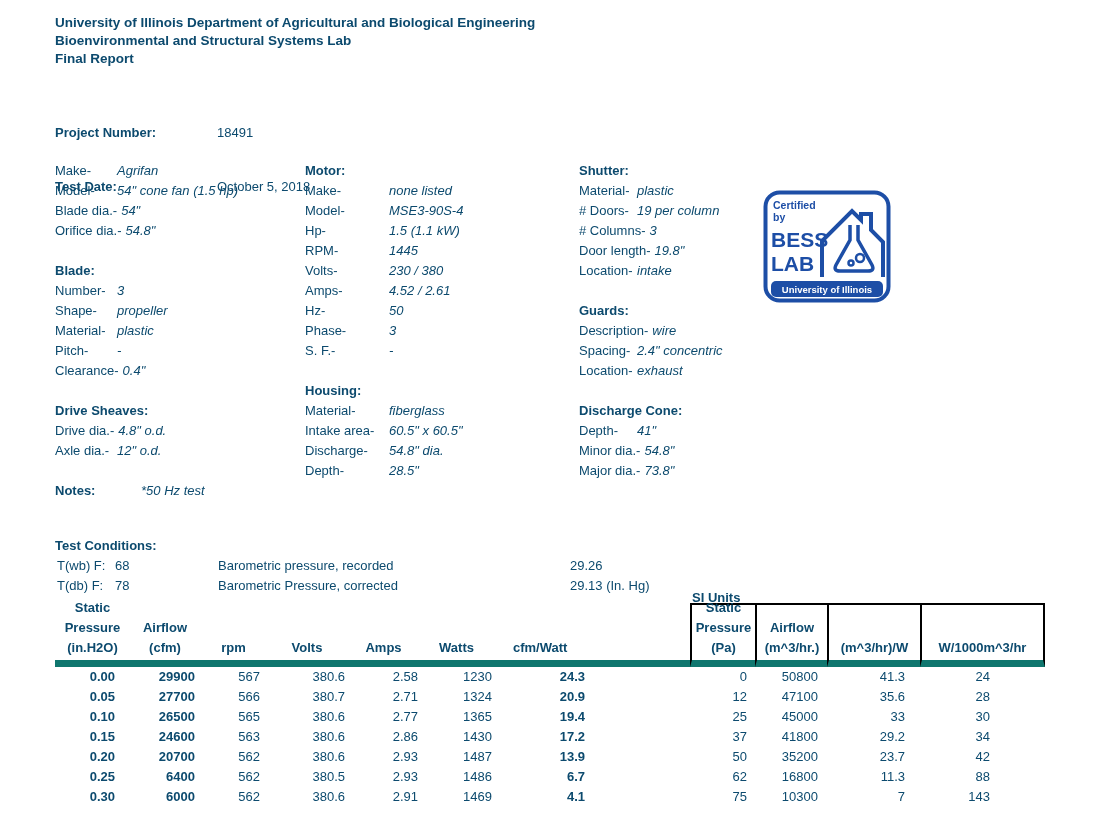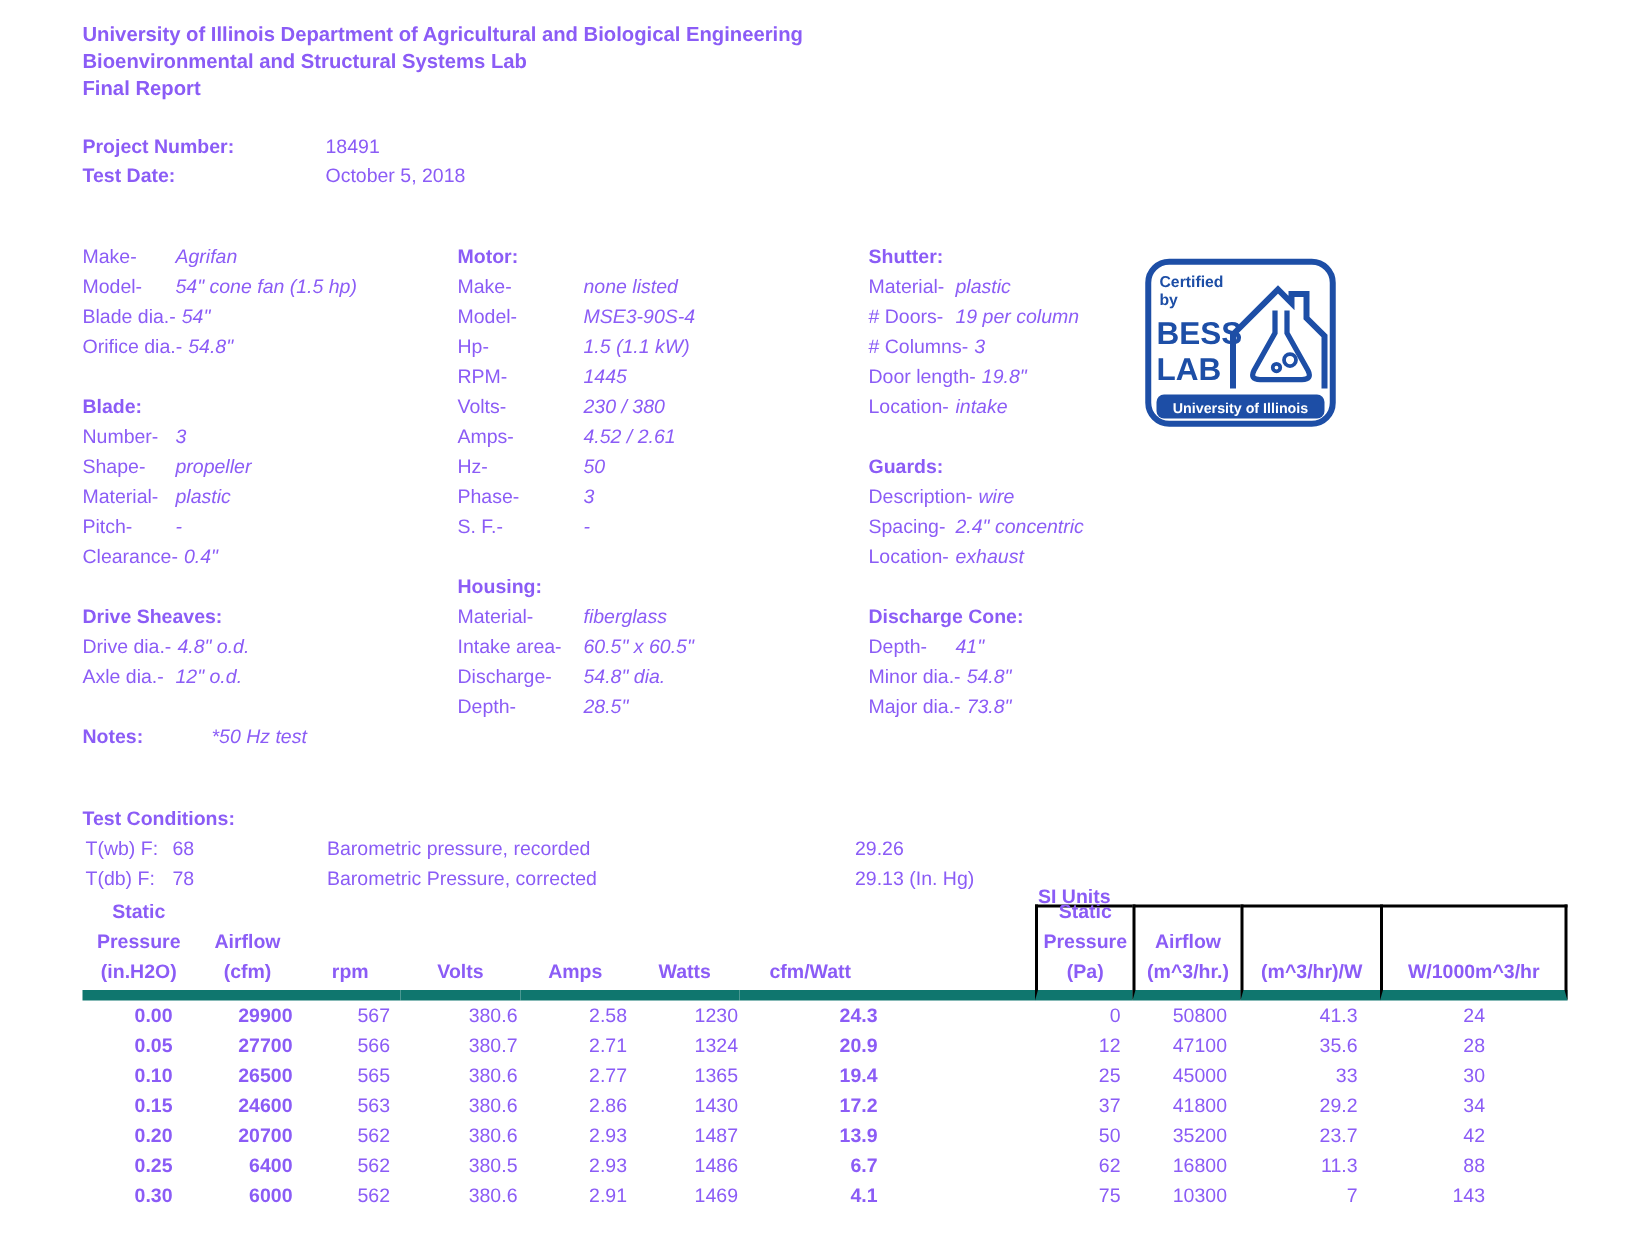--- a/index.html
+++ b/index.html
@@ -1,39 +1,39 @@
 <!DOCTYPE html>
 <html><head>
 <meta charset="utf-8">
 <style>
   * { margin:0; padding:0; box-sizing:border-box; }
   html,body { background:#ffffff; }
   .page {
     position:relative; width:1100px; height:836px; background:#ffffff;
-    font-family:"Liberation Sans", sans-serif; font-size:13px; color:#8b5cf6;
+    font-family:"Liberation Sans", sans-serif; font-size:13px; color:#0c4a6e;
     overflow:hidden;
   }
   .doc-header { position:absolute; left:55px; top:14px; font-weight:bold; font-size:13.5px; line-height:18px; }
   .project { position:absolute; left:55px; top:88px; line-height:19px; }
-  .project-row { display:flex; }
+  .project-row { display:flex;margin-top:35px; }
   .project-label { font-weight:bold; width:162px; }
   .spec-col { position:absolute; top:161px; line-height:20px; }
   .spec-col-1 { left:55px; width:250px; }
   .spec-col-2 { left:305px; width:255px; }
   .spec-col-3 { left:560px; width:210px;margin-left:19px; }
   .spec-title { font-weight:bold; height:20px; }
   .spec-gap { height:20px; }
   .spec-row { display:flex; height:20px; white-space:nowrap;align-items:flex-end; }
   .spec-label { flex:none; padding-right:4px; }
   .spec-col-1 .spec-label { min-width:62px; }
   .spec-col-2 .spec-label { min-width:84px; }
   .spec-col-3 .spec-label { min-width:58px; }
   .spec-value { font-style:italic; }
   .notes-row .spec-label { font-weight:bold; min-width:86px; }
-  .logo { position:absolute; left:763px; top:172px; width:128px; height:113px; }
+  .logo { position:absolute; left:763px; top:190px; width:128px; height:113px; }
   .test-conditions { position:absolute; left:55px; top:536px; line-height:20px; }
   .tc-title { font-weight:bold; height:20px; }
   .tc-row { display:flex; height:20px; }
   .tc-label { width:60px; padding-left:2px; }
   .tc-value { width:103px; }
   .tc-desc { width:352px; }
   .si-units-label { position:absolute; left:692px; top:590px; font-weight:bold; }
   .data-table {
     position:absolute; left:55px; top:603px;
     display:grid;

